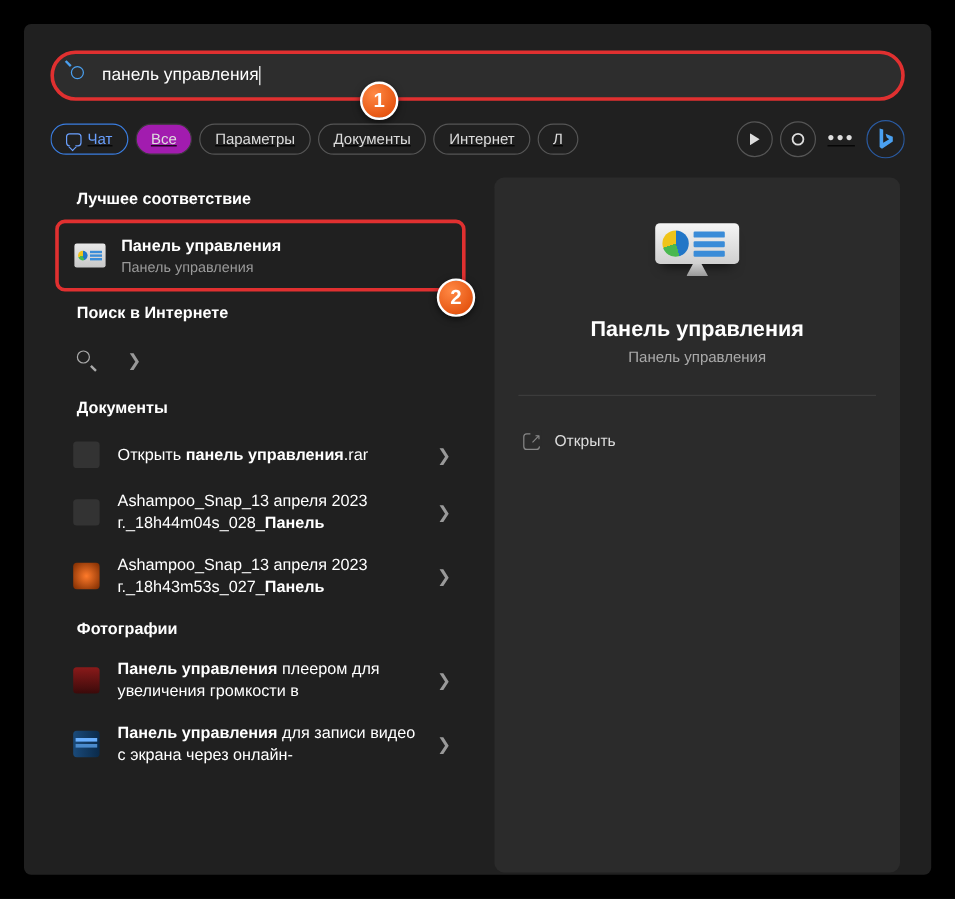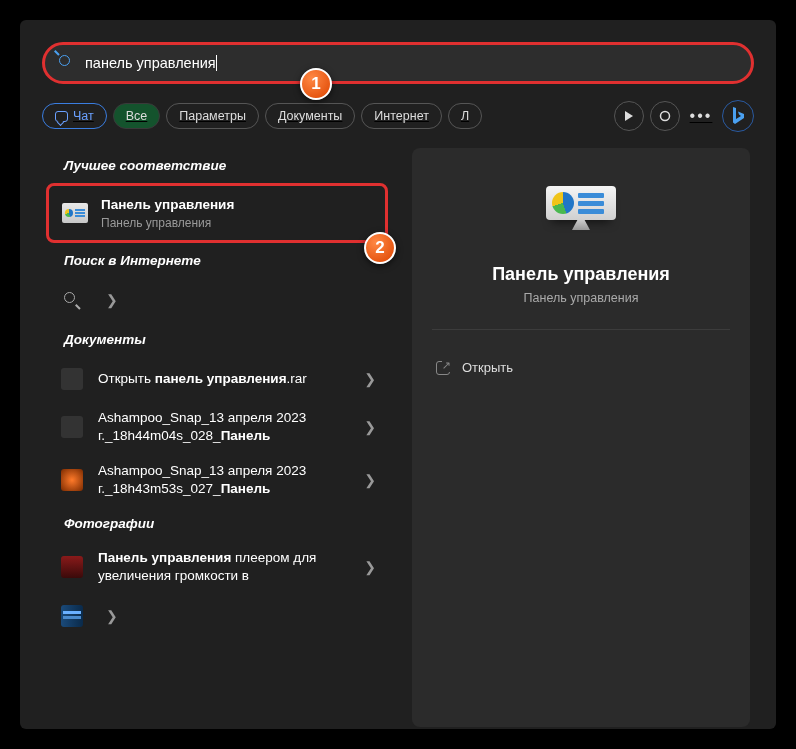--- a/index.html
+++ b/index.html
@@ -11,32 +11,32 @@
 .search-icon { width: 16px; height: 16px; margin-right: 10px; }
 .cursor { display: inline-block; width: 1px; height: 16px; background: #fff; vertical-align: middle; }
 
 .badge { position: absolute; width: 32px; height: 32px; border-radius: 50%; background: radial-gradient(circle at 35% 30%, #ff8844, #dd4400); border: 2px solid #fff; color: #fff; font-weight: bold; font-size: 17px; display: flex; align-items: center; justify-content: center; box-shadow: 0 2px 6px rgba(0,0,0,.6); z-index: 10; }
 .badge-1 { top: 48px; left: 280px; }
 .badge-2 { top: 212px; left: 344px; }
 
 .filters { display: flex; gap: 6px; margin: 16px 22px 0 22px; align-items: center; overflow: hidden; text-decoration: underline; }
 .chip { border: 1px solid #555; border-radius: 16px; padding: 5px 12px; color: #ddd; font-size: 12.5px; white-space: nowrap; cursor: pointer; display: flex; align-items: center; gap: 5px; }
 .chip.chat { border-color: #3a7de0; color: #6aa0ff; }
-.chip.all { background: #14532d; border-color: #3a3a3a; }
+.chip.all { background: #a21caf; border-color: #3a3a3a; }
 .chip.icon-chip { width: 30px; height: 30px; padding: 0; justify-content: center; border-radius: 50%; }
 .chip.icon-chip.noborder { border: none; }
 .filter-right { display: flex; gap: 6px; margin-left: auto; align-items: center; }
 .dots { color: #ddd; font-size: 16px; letter-spacing: 2px; }
 .bing-circle { width: 32px; height: 32px; border-radius: 50%; border: 1px solid #2a5aa0; display: flex; align-items: center; justify-content: center; }
 
 .content { display: flex; margin-top: 16px; height: calc(100% - 130px); }
 .left { flex: 0 0 380px; padding: 0 12px 0 26px; overflow: hidden; }
 .right { flex: 1; padding: 0 26px 0 12px; }
 
-.sect-title { color: #fff; font-size: 13.5px; font-weight: 600; margin: 10px 0 10px 18px; font-style: italic; }
+.sect-title { color: #fff; font-size: 13.5px; font-weight: 600; margin: 10px 0 10px 18px; }
 
 .result { display: flex; align-items: center; padding: 8px 12px; border-radius: 6px; cursor: pointer; position: relative; }
 .result.highlighted { border: 3px solid #e03030; border-radius: 8px; padding: 10px 12px; }
 .result-icon { width: 28px; height: 28px; margin-right: 12px; flex-shrink: 0; display: flex; align-items: center; justify-content: center; }
 .result-text { flex: 1; min-width: 0; }
 .result-title { color: #fff; font-size: 13.5px; line-height: 1.35; }
 .result-title .bold { font-weight: 600; }
 .result-sub { color: #9a9a9a; font-size: 12px; margin-top: 2px; }
 .chevron { color: #999; font-size: 14px; margin-left: 8px; }
 
@@ -198,20 +198,23 @@
           </div>
         <div class="result-text">
             <div class="result-title"><span class="bold">Панель управления</span><span> плеером для увеличения громкости в</span></div>
           </div>
         <span class="chevron">❯</span>
       </div>
       <div class="result">
         <div class="result-icon">
             <div class="doc-thumb blue"></div>
           </div>
+        <div class="result-text">
+            <div class="result-title"><span class="bold">Панель управления</span><span> для записи видео с экрана через онлайн-</span></div>
+          </div>
         <span class="chevron">❯</span>
       </div>
     </div>
 
     <div class="right">
       <div class="detail-card">
         <div class="detail-icon" style="position:relative; width:70px;">
           <div class="cp-icon-lg">
               <span class="pie"></span>
               <span class="bars">

